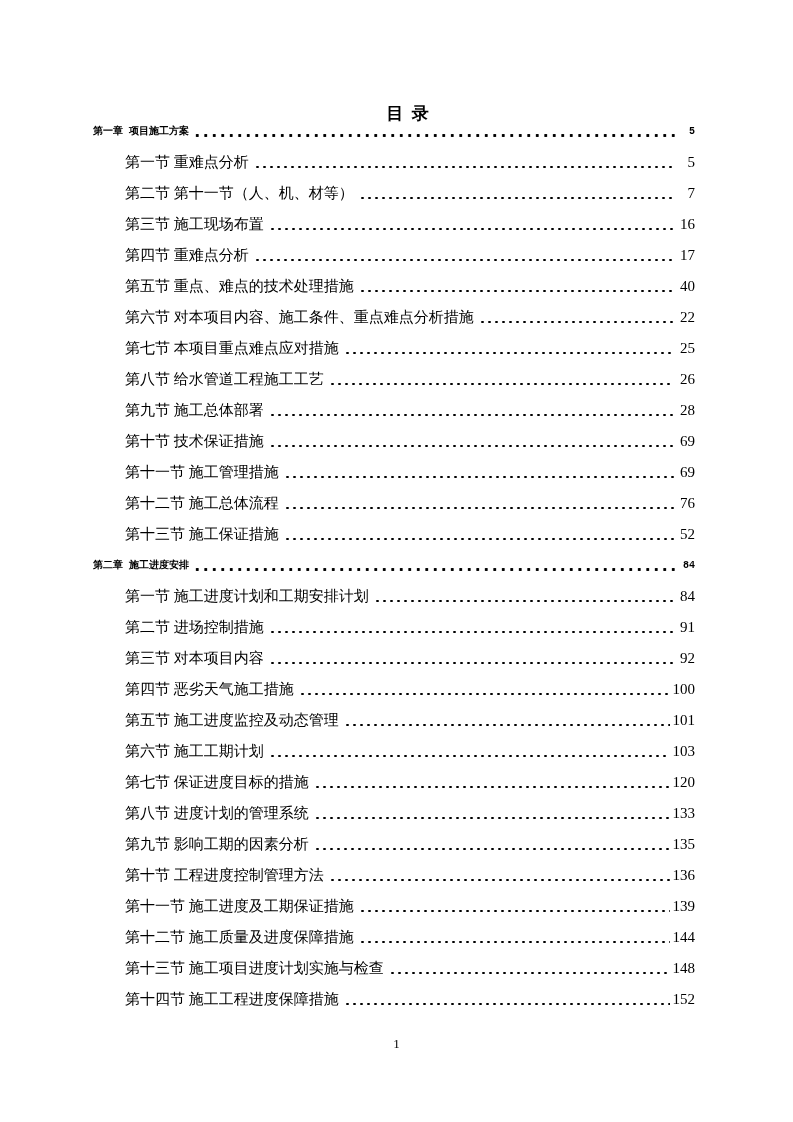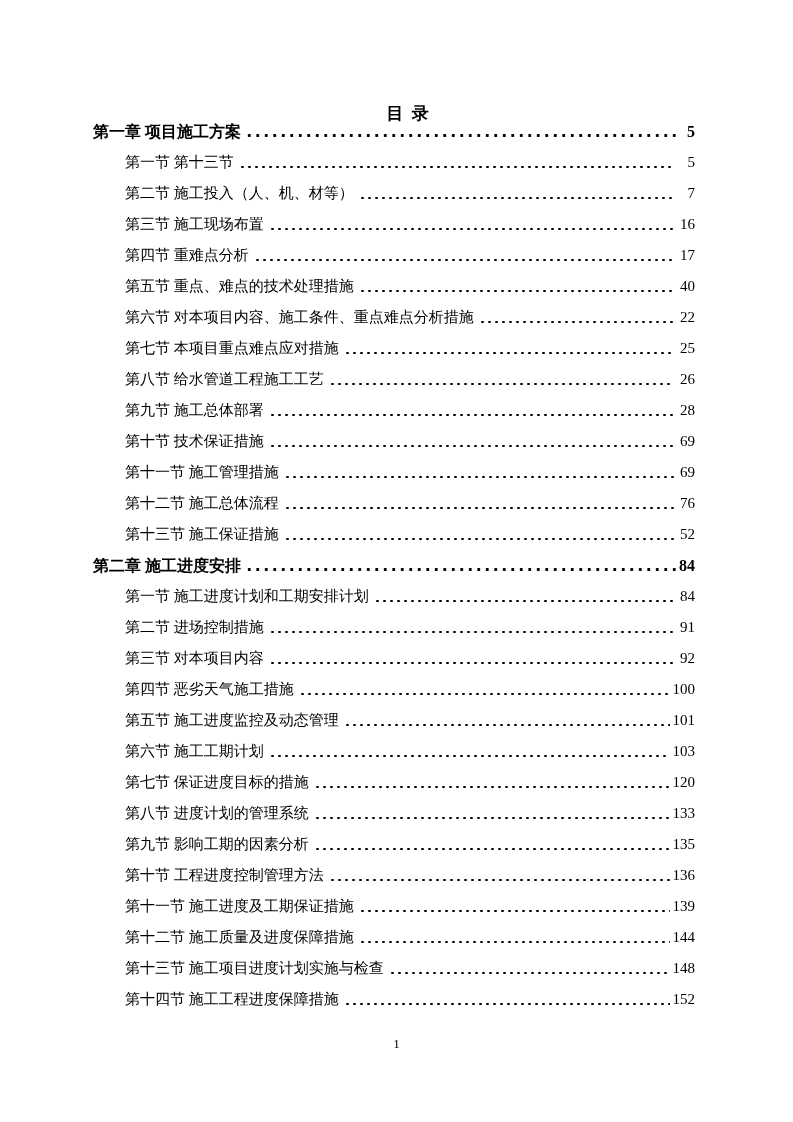--- a/index.html
+++ b/index.html
@@ -36,21 +36,22 @@
   }
   .toc-row {
     display: flex;
     height: 31px;
     line-height: 31px;
     font-size: 15px;
     white-space: nowrap;
   }
   .toc-row.chapter {
     font-weight: bold;
-    font-size: 16px;
+    font-size: 10px;
+    font-family: Liberation Mono, monospace;
   }
   .toc-row.section {
     padding-left: 32px;
   }
   .toc-label {
     flex: 0 0 auto;
   }
   .toc-leader {
     flex: 1 1 auto;
     align-self: stretch;
@@ -85,26 +86,26 @@
 
 <div class="page">
   <h1 class="doc-title">目 录</h1>
   <div class="toc-list">
       <div class="toc-row chapter">
     <span class="toc-label">第一章 项目施工方案</span>
     <span class="toc-leader"></span>
     <span class="toc-page">5</span>
   </div>
       <div class="toc-row section">
-    <span class="toc-label">第一节 第十三节</span>
+    <span class="toc-label">第一节 重难点分析</span>
     <span class="toc-leader"></span>
     <span class="toc-page">5</span>
   </div>
       <div class="toc-row section">
-    <span class="toc-label">第二节 施工投入（人、机、材等）</span>
+    <span class="toc-label">第二节 第十一节（人、机、材等）</span>
     <span class="toc-leader"></span>
     <span class="toc-page">7</span>
   </div>
       <div class="toc-row section">
     <span class="toc-label">第三节 施工现场布置</span>
     <span class="toc-leader"></span>
     <span class="toc-page">16</span>
   </div>
       <div class="toc-row section">
     <span class="toc-label">第四节 重难点分析</span>

